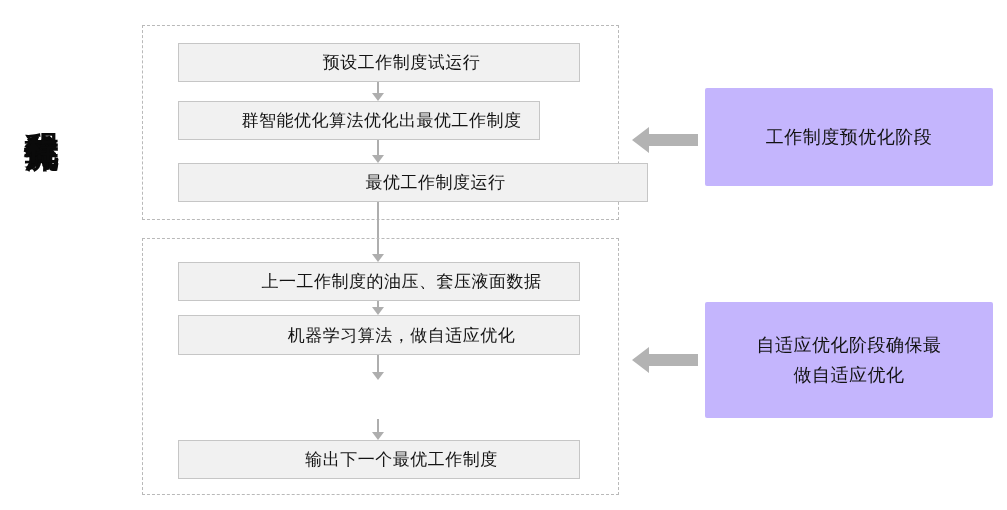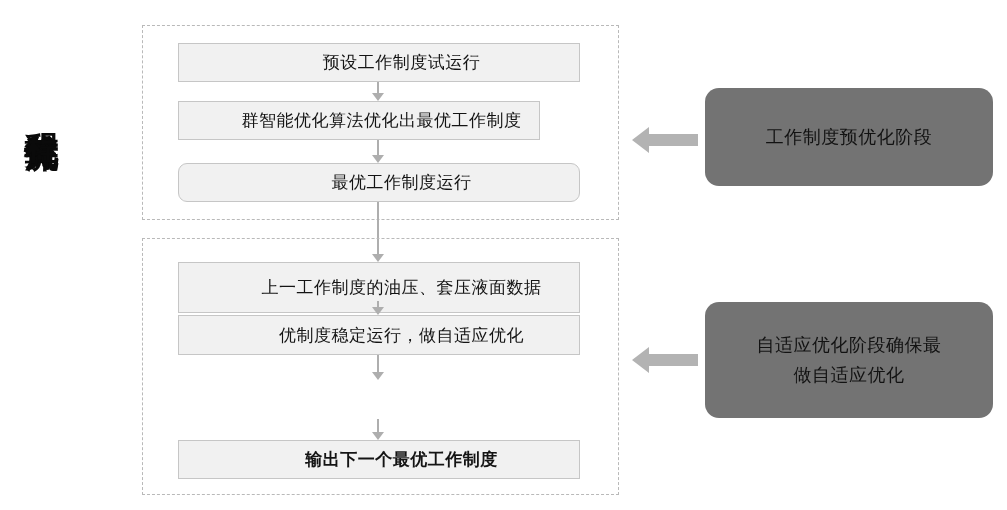--- a/index.html
+++ b/index.html
@@ -78,22 +78,22 @@
     width: 0;
     height: 0;
     border-left: 6px solid transparent;
     border-right: 6px solid transparent;
     border-top: 8px solid #aeaeae;
   }
 
   
   .callout {
     position: absolute;
-    background: #737373;
-    border-radius: 14px;
+    background: #c4b5fd;
+    border-radius: 2px;
     box-sizing: border-box;
     display: flex;
     align-items: center;
     justify-content: center;
     text-align: center;
     font-size: 18px;
     line-height: 30px;
     color: #121212;
     letter-spacing: 0.5px;
     padding: 4px 18px;
@@ -123,50 +123,50 @@
       <div class="head"></div>
   </div>
 
   <div class="pbox" style="left:178px; top:101px; width:362px; height:39px;">群智能优化算法优化出最优工作制度</div>
 
   <div class="conn" style="left:371px; top:140px; height:23px;">
     <div class="stem"></div>
       <div class="head"></div>
   </div>
 
-  <div class="pbox" style="left:178px; top:163px; width:402px; height:39px;border-radius:9px;">最优工作制度运行</div>
+  <div class="pbox" style="left:178px; top:163px; width:470px; height:39px;">最优工作制度运行</div>
 
   <div class="conn" style="left:371px; top:202px; height:60px;">
     <div class="stem"></div>
       <div class="head"></div>
   </div>
 
   <div class="group" id="group-adapt"></div>
 
-  <div class="pbox" style="left:178px; top:262px; width:402px; height:51px;">上一工作制度的油压、套压液面数据</div>
+  <div class="pbox" style="left:178px; top:262px; width:402px; height:39px;">上一工作制度的油压、套压液面数据</div>
 
   <div class="conn" style="left:371px; top:301px; height:14px;">
     <div class="stem"></div>
       <div class="head"></div>
   </div>
 
-  <div class="pbox" style="left:178px; top:315px; width:402px; height:40px;">优制度稳定运行，做自适应优化</div>
+  <div class="pbox" style="left:178px; top:315px; width:402px; height:40px;">机器学习算法，做自适应优化</div>
 
   <div class="conn" style="left:371px; top:355px; height:25px;">
     <div class="stem"></div>
       <div class="head"></div>
   </div>
 
 
   <div class="conn" style="left:371px; top:419px; height:21px;">
     <div class="stem"></div>
       <div class="head"></div>
   </div>
 
-  <div class="pbox" style="left:178px; top:440px; width:402px; height:39px;font-weight:bold;">输出下一个最优工作制度</div>
+  <div class="pbox" style="left:178px; top:440px; width:402px; height:39px;">输出下一个最优工作制度</div>
 
   <div class="larrow" style="left:632px; top:127px;">
     <svg width="66" height="26" viewBox="0 0 66 26">
       <path d="M0,13 L17,0 L17,7 L66,7 L66,19 L17,19 L17,26 Z" fill="#b3b3b3"></path>
     </svg>
   </div>
 
   <div class="callout" style="left:705px; top:88px; width:288px; height:98px;">
     <div>
       <div>工作制度预优化阶段</div>

